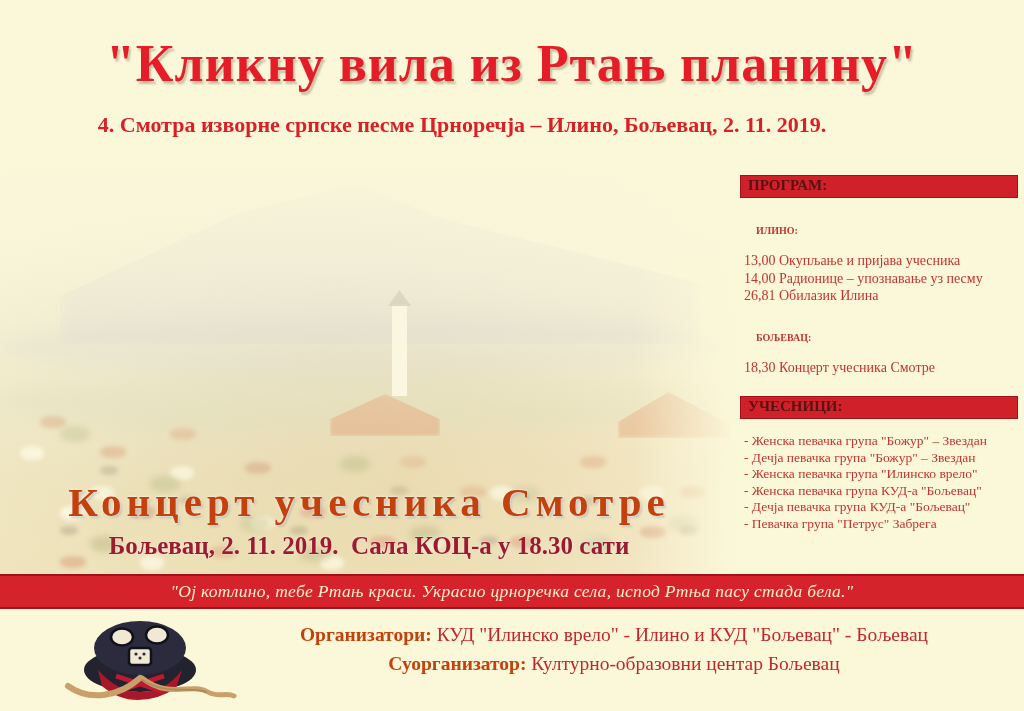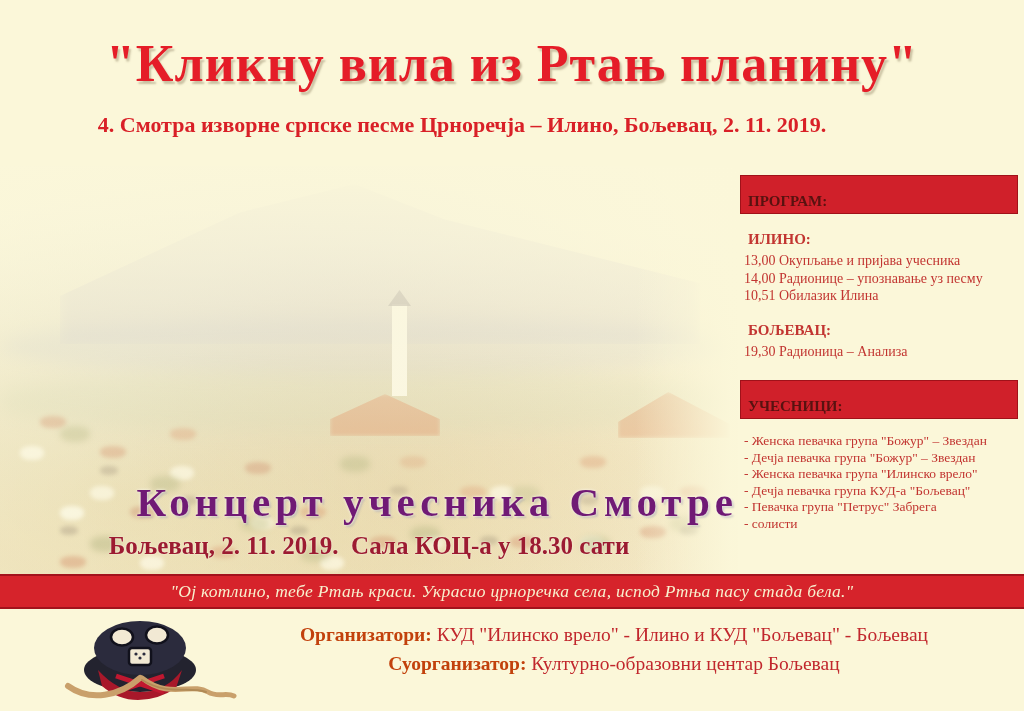--- a/index.html
+++ b/index.html
@@ -65,30 +65,30 @@
 
   
   .title{position:absolute;left:0;top:34px;width:1024px;text-align:center;
     font-size:52px;font-weight:bold;letter-spacing:1px;color:#E51D28;
     text-shadow:2px 3px 2px rgba(162,150,118,.55);}
   .subtitle{position:absolute;left:0;top:112px;width:924px;text-align:center;
     font-size:22px;font-weight:bold;color:#D92027;}
 
   
   .concert{position:absolute;left:0;top:478px;width:738px;text-align:center;}
-  .concert-title{font-size:41px;font-weight:bold;letter-spacing:5px;color:#701a75;
-    text-shadow:0 0 3px rgba(255,255,255,.85),2px 2px 2px rgba(150,150,170,.45);text-align:right;}
+  .concert-title{font-size:41px;font-weight:bold;letter-spacing:5px;color:#c2410c;
+    text-shadow:0 0 3px rgba(255,255,255,.85),2px 2px 2px rgba(150,150,170,.45);}
   .concert-date{margin-top:6px;font-size:25px;font-weight:bold;color:#9C1B31;white-space:pre;
     text-shadow:0 0 2px rgba(255,255,255,.7);}
 
   
   .panel{position:absolute;left:740px;top:175px;width:278px;color:#C23531;}
   .band{height:19px;background:#D0202A;border:1px solid #A01119;
-    color:#581210;font-weight:bold;font-size:15px;padding:16px 0 2px 7px;line-height:19px;}
-  .panel .sec-title{font-weight:bold;font-size:15px;margin:4px;padding:0 0 0 4px;line-height:18px;}
+    color:#581210;font-weight:bold;font-size:15px;padding:0 0 2px 7px;line-height:19px;}
+  .panel .sec-title{font-weight:bold;font-size:10px;margin:12px;padding:0 0 0 4px;line-height:18px;}
   .panel .line{font-size:14px;line-height:17.5px;padding-left:4px;}
   .sp12{height:12px;}  .sp14{height:14px;}  .sp20{height:20px;}
   .plist .line{font-size:13.5px;line-height:16.5px;}
 
   
   .banner{position:absolute;left:0;top:574px;width:1024px;height:31px;
     background:#D6232B;border-top:2px solid #A3121C;border-bottom:2px solid #A3121C;
     display:flex;align-items:center;justify-content:center;}
   .banner span{color:#F8F0CE;font-style:italic;font-size:17.5px;letter-spacing:.3px;}
 
@@ -127,37 +127,37 @@
     <div class="concert-date">Бољевац, 2. 11. 2019.  Сала КОЦ-а у 18.30 сати</div>
   </div>
 
   <div class="panel">
     <div class="band">ПРОГРАМ:</div>
     <div class="sp12"></div>
 
     <div class="sec-title">ИЛИНО:</div>
     <div class="line">13,00 Окупљање и пријава учесника</div>
     <div class="line">14,00 Радионице – упознавање уз песму</div>
-    <div class="line">10,51 Обилазик Илина</div>
+    <div class="line">26,81 Обилазик Илина</div>
 
     <div class="sp12"></div>
     <div class="sec-title">БОЉЕВАЦ:</div>
-    <div class="line">19,30 Радионица – Анализа</div>
+    <div class="line">18,30 Концерт учесника Смотре</div>
 
     <div class="sp20"></div>
     <div class="band">УЧЕСНИЦИ:</div>
     <div class="sp14"></div>
 
     <div class="plist">
       <div class="line">- Женска певачка група "Божур" – Звездан</div>
       <div class="line">- Дечја певачка група "Божур" – Звездан</div>
       <div class="line">- Женска певачка група "Илинско врело"</div>
+      <div class="line">- Женска певачка група КУД-а "Бољевац"</div>
       <div class="line">- Дечја певачка група КУД-а "Бољевац"</div>
       <div class="line">- Певачка група "Петрус" Забрега</div>
-      <div class="line">- солисти</div>
     </div>
   </div>
 
   <div class="banner">
     <span>"Ој котлино, тебе Ртањ краси. Украсио црноречка села, испод Ртња пасу стада бела."</span>
   </div>
 
   <svg class="logo" width="180" height="95" viewBox="0 0 180 95">
     <ellipse cx="82" cy="58" rx="56" ry="22" fill="#23232F"></ellipse>
     <path d="M40 58 Q60 80 82 80 Q108 80 124 58 L118 76 Q100 88 80 88 Q60 88 44 74 Z" fill="#A8182A"></path>

